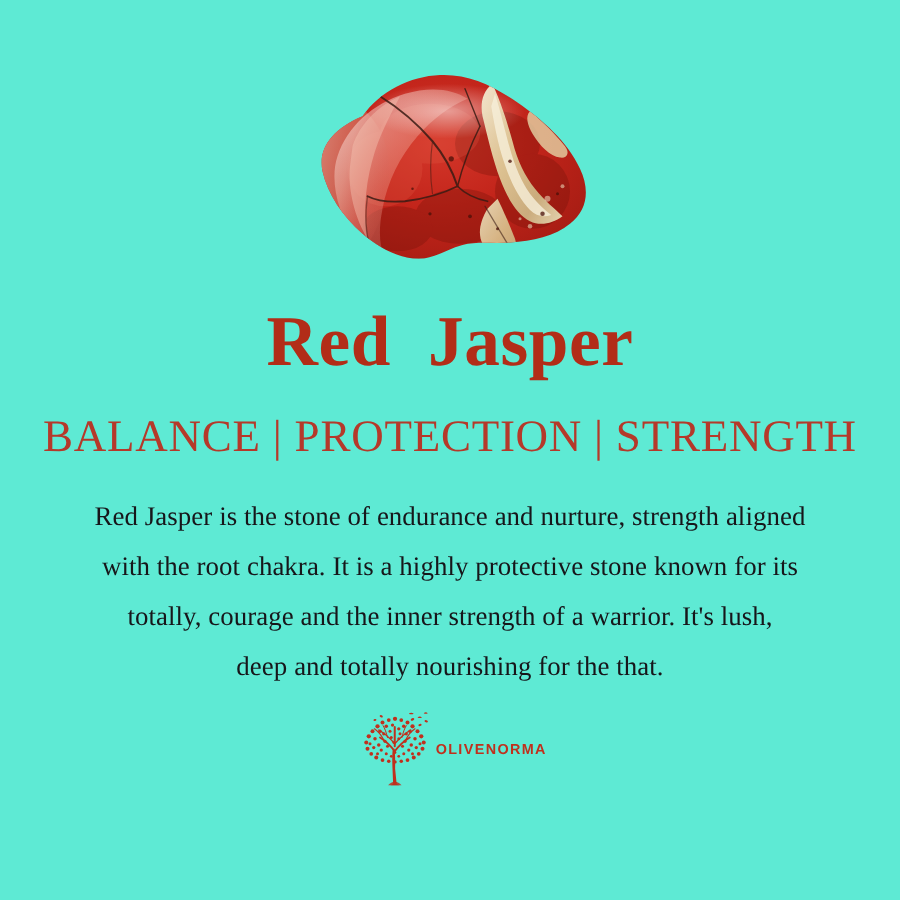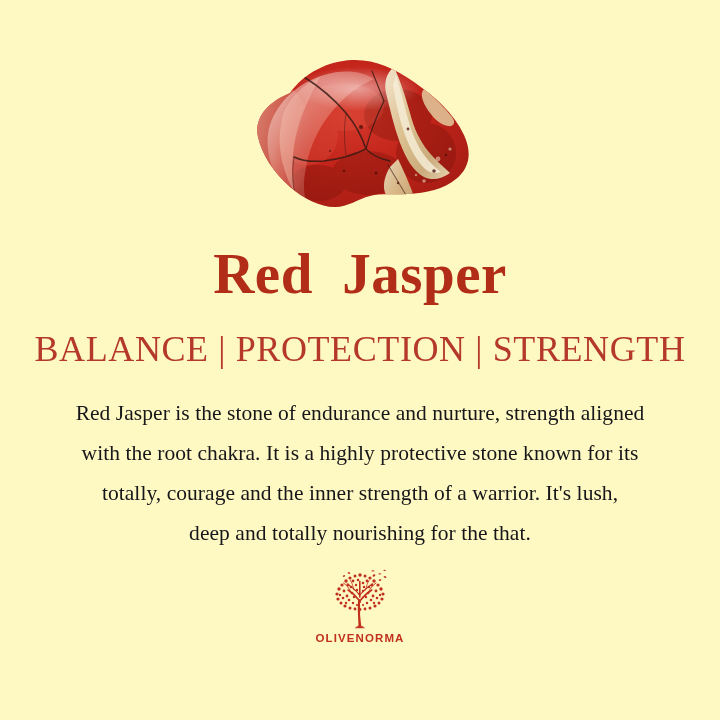--- a/index.html
+++ b/index.html
@@ -11,21 +11,21 @@
     height: 720px;
     background: #ffffff;
     font-family: "Liberation Serif", "DejaVu Serif", serif;
     overflow: hidden;
   }
 
   .page {
     position: relative;
     width: 720px;
     height: 720px;
-    background: #fef9c3;
+    background: #5eead4;
     display: flex;
     flex-direction: column;
     align-items: center;
   }
 
   
   .stone-area {
     position: relative;
     width: 720px;
     height: 245px;
@@ -86,21 +86,21 @@
     line-height: 40px;
     letter-spacing: 0.05px;
     white-space: nowrap;
     text-align: center;
   }
 
   
   .logo-area {
     margin-top: 16px;
     display: flex;
-    flex-direction: column;
+    flex-direction: row;
     align-items: center;
   }
   .logo-tree {
     display: block;
     width: 66px;
     height: 62px;
   }
   .logo-word {
     margin-top: 2px;
     font-family: "Liberation Sans", "DejaVu Sans", sans-serif;

